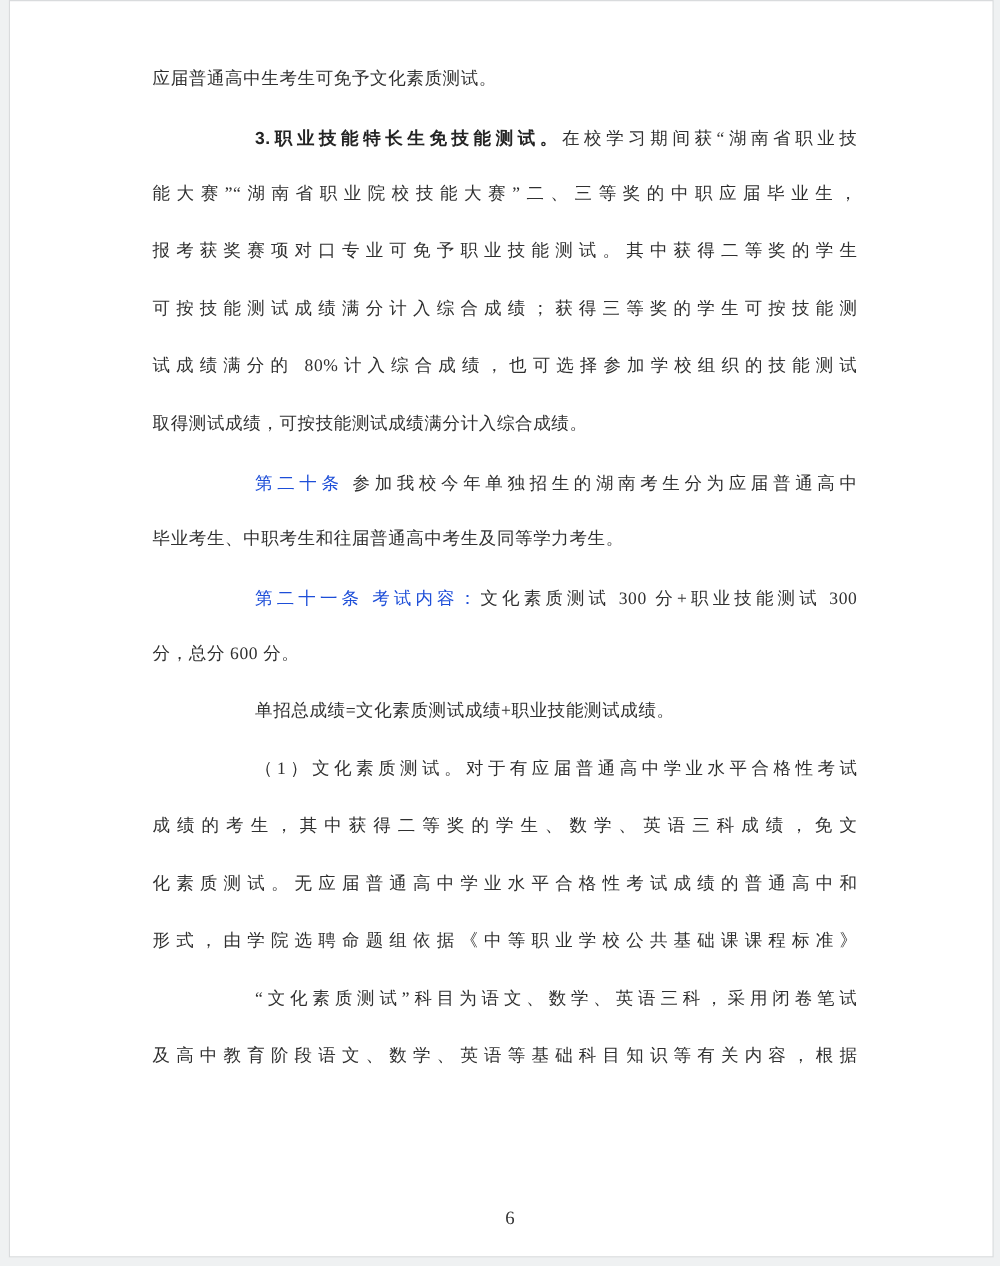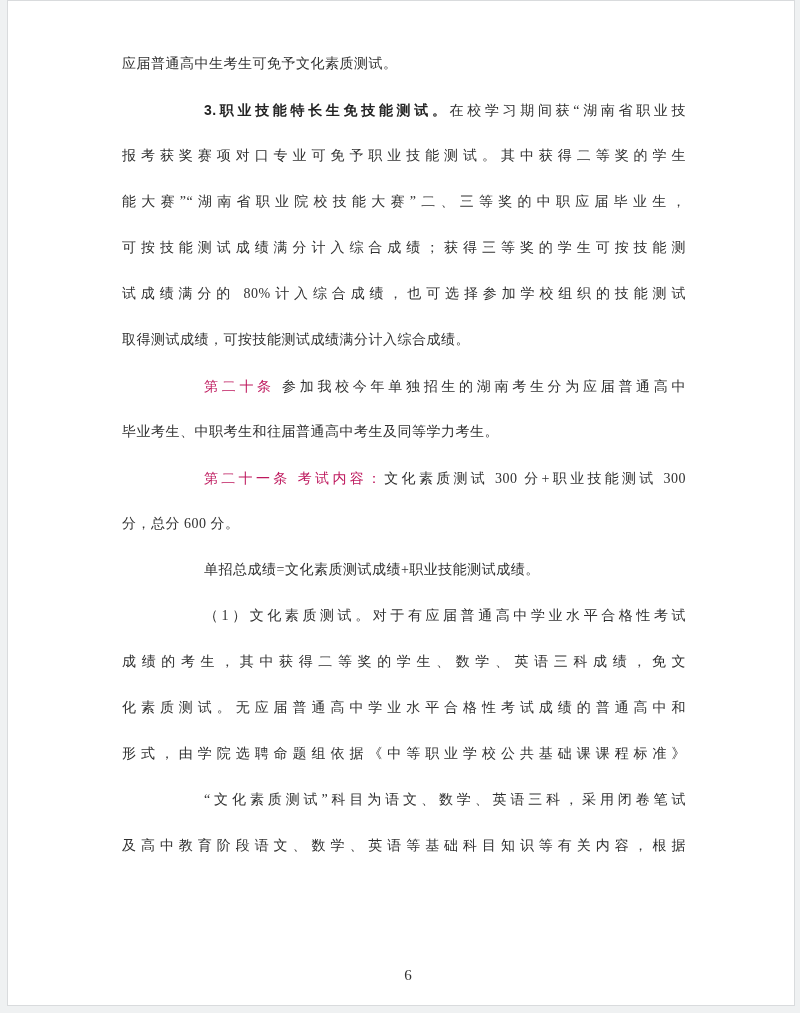--- a/index.html
+++ b/index.html
@@ -46,41 +46,41 @@
     margin-left: 40px;
   }
   .seg { font-weight: normal; }
   .seg.bold {
     font-weight: bold;
     color: #242424;
     font-family: "Liberation Sans", sans-serif;
   }
   .seg.hei {
     font-family: "Liberation Sans", sans-serif;
-    color: #be185d;
+    color: #1d4ed8;
   }
   .pageno {
     position: absolute;
     left: 0;
     top: 966px;
     width: 800px;
     text-align: center;
     font-size: 15px;
     color: #333333;
   }
 </style>
 </head>
 <body>
 
 <div class="sheet">
   <div class="content">
       <div class="line"><span class="seg">应届普通高中生考生可免予文化素质测试。</span></div>
       <div class="line j indent"><span class="seg bold">3.职业技能特长生免技能测试。</span><span class="seg">在校学习期间获“湖南省职业技</span></div>
+      <div class="line j"><span class="seg">能大赛”“湖南省职业院校技能大赛”二、三等奖的中职应届毕业生，</span></div>
       <div class="line j"><span class="seg">报考获奖赛项对口专业可免予职业技能测试。其中获得二等奖的学生</span></div>
-      <div class="line j"><span class="seg">能大赛”“湖南省职业院校技能大赛”二、三等奖的中职应届毕业生，</span></div>
       <div class="line j"><span class="seg">可按技能测试成绩满分计入综合成绩；获得三等奖的学生可按技能测</span></div>
       <div class="line j"><span class="seg">试成绩满分的 80%计入综合成绩，也可选择参加学校组织的技能测试</span></div>
       <div class="line"><span class="seg">取得测试成绩，可按技能测试成绩满分计入综合成绩。</span></div>
       <div class="line j indent"><span class="seg hei">第二十条</span><span class="seg"> 参加我校今年单独招生的湖南考生分为应届普通高中</span></div>
       <div class="line"><span class="seg">毕业考生、中职考生和往届普通高中考生及同等学力考生。</span></div>
       <div class="line j indent"><span class="seg hei">第二十一条 考试内容：</span><span class="seg">文化素质测试 300 分+职业技能测试 300</span></div>
       <div class="line"><span class="seg">分，总分 600 分。</span></div>
       <div class="line indent"><span class="seg">单招总成绩=文化素质测试成绩+职业技能测试成绩。</span></div>
       <div class="line j indent"><span class="seg">（1）文化素质测试。对于有应届普通高中学业水平合格性考试</span></div>
       <div class="line j"><span class="seg">成绩的考生，其中获得二等奖的学生、数学、英语三科成绩，免文</span></div>

